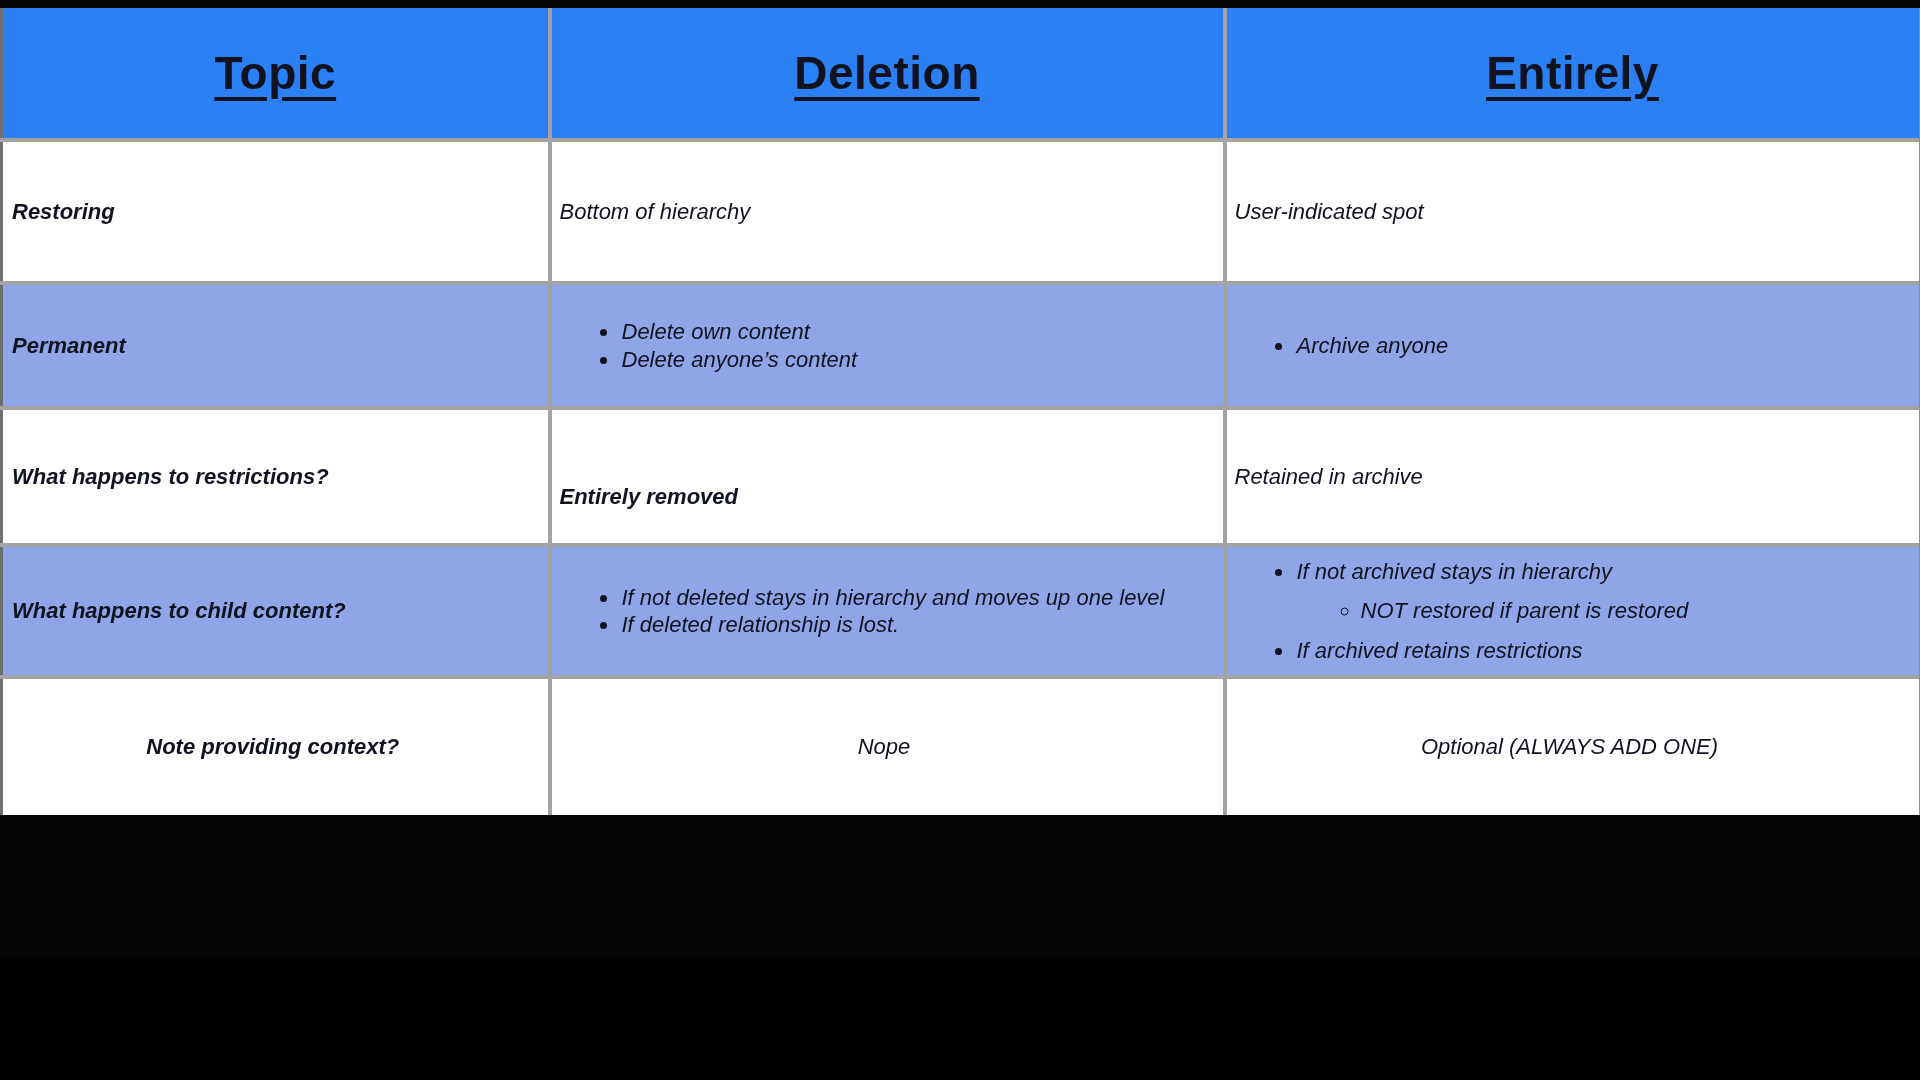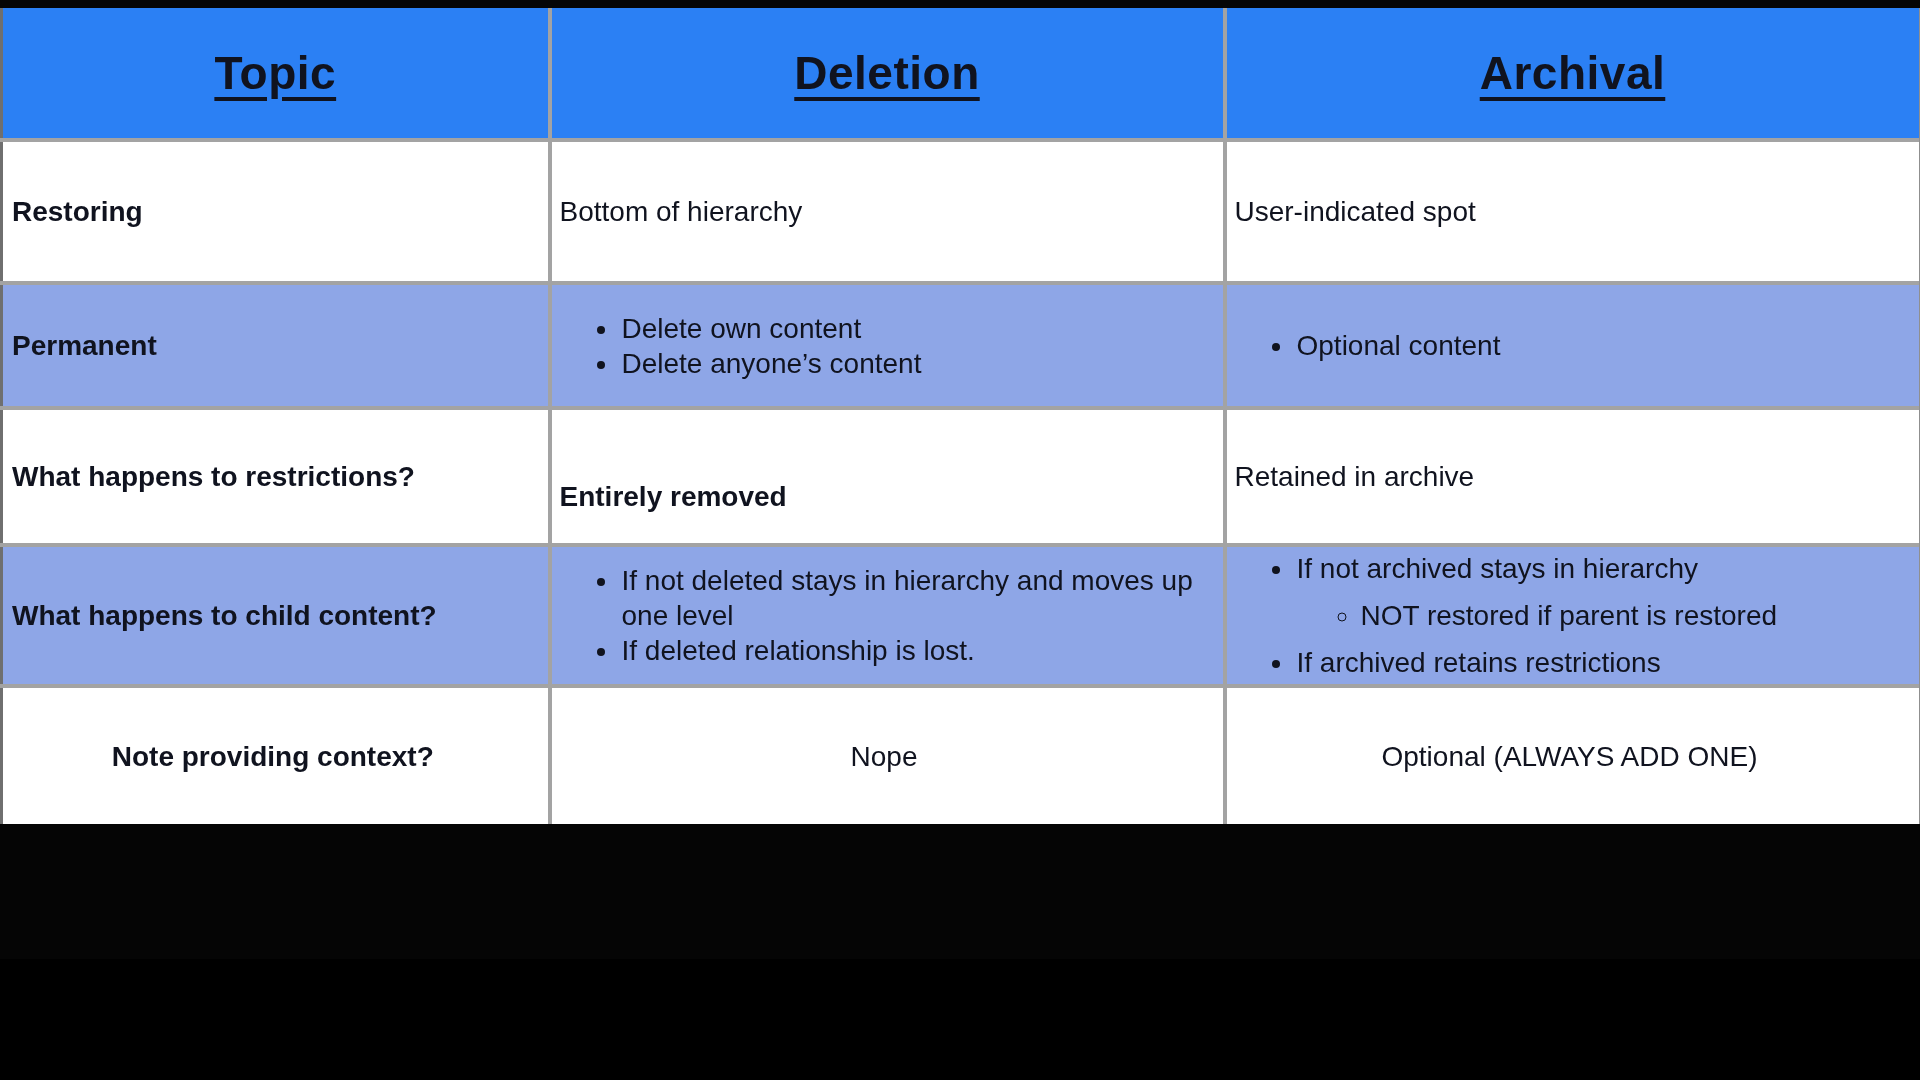--- a/index.html
+++ b/index.html
@@ -43,21 +43,21 @@
     font-weight: bold;
     text-align: center;
     text-decoration: underline;
     text-decoration-thickness: 4px;
     text-underline-offset: 8px;
     letter-spacing: 0.5px;
     height: 132px;
   }
   tr.shaded td { background: var(--shaded-bg, #8ea6e7); }
 
-  td { font-size: 28px; line-height: 1.25; }
+  td { font-size: 22px; line-height: 1.25; font-style: italic; }
   td.topic-cell {
     font-weight: bold;
     padding: 4px 14px 4px 9px;
   }
   td.content-cell { padding: 4px 14px 4px 8px; }
   .cell-text { margin: 0; }
   .cell-text.bold { font-weight: bold; margin-top: 40px; }
   ul.bullet-list {
     margin: 0;
     padding-left: 60px;
@@ -85,21 +85,21 @@
   <table class="cmp">
     <colgroup>
       <col style="width:548px">
       <col style="width:675px">
       <col style="width:697px">
     </colgroup>
     <thead>
       <tr>
         <th>Topic</th>
         <th>Deletion</th>
-        <th>Archival</th>
+        <th>Entirely</th>
       </tr>
     </thead>
     <tbody>
         <tr>
           <td class="topic-cell">Restoring</td>
           <td class="content-cell">
             <p class="cell-text">Bottom of hierarchy</p>
           </td>
           <td class="content-cell">
             <p class="cell-text">User-indicated spot</p>
@@ -108,21 +108,21 @@
         <tr class="shaded">
           <td class="topic-cell">Permanent</td>
           <td class="content-cell">
             <ul class="bullet-list">
               <li>Delete own content</li>
               <li>Delete anyone’s content</li>
             </ul>
           </td>
           <td class="content-cell">
             <ul class="bullet-list">
-              <li>Optional content</li>
+              <li>Archive anyone</li>
             </ul>
           </td>
         </tr>
         <tr>
           <td class="topic-cell">What happens to restrictions?</td>
           <td class="content-cell">
             <p class="cell-text bold">Entirely removed</p>
           </td>
           <td class="content-cell">
             <p class="cell-text">Retained in archive</p>

